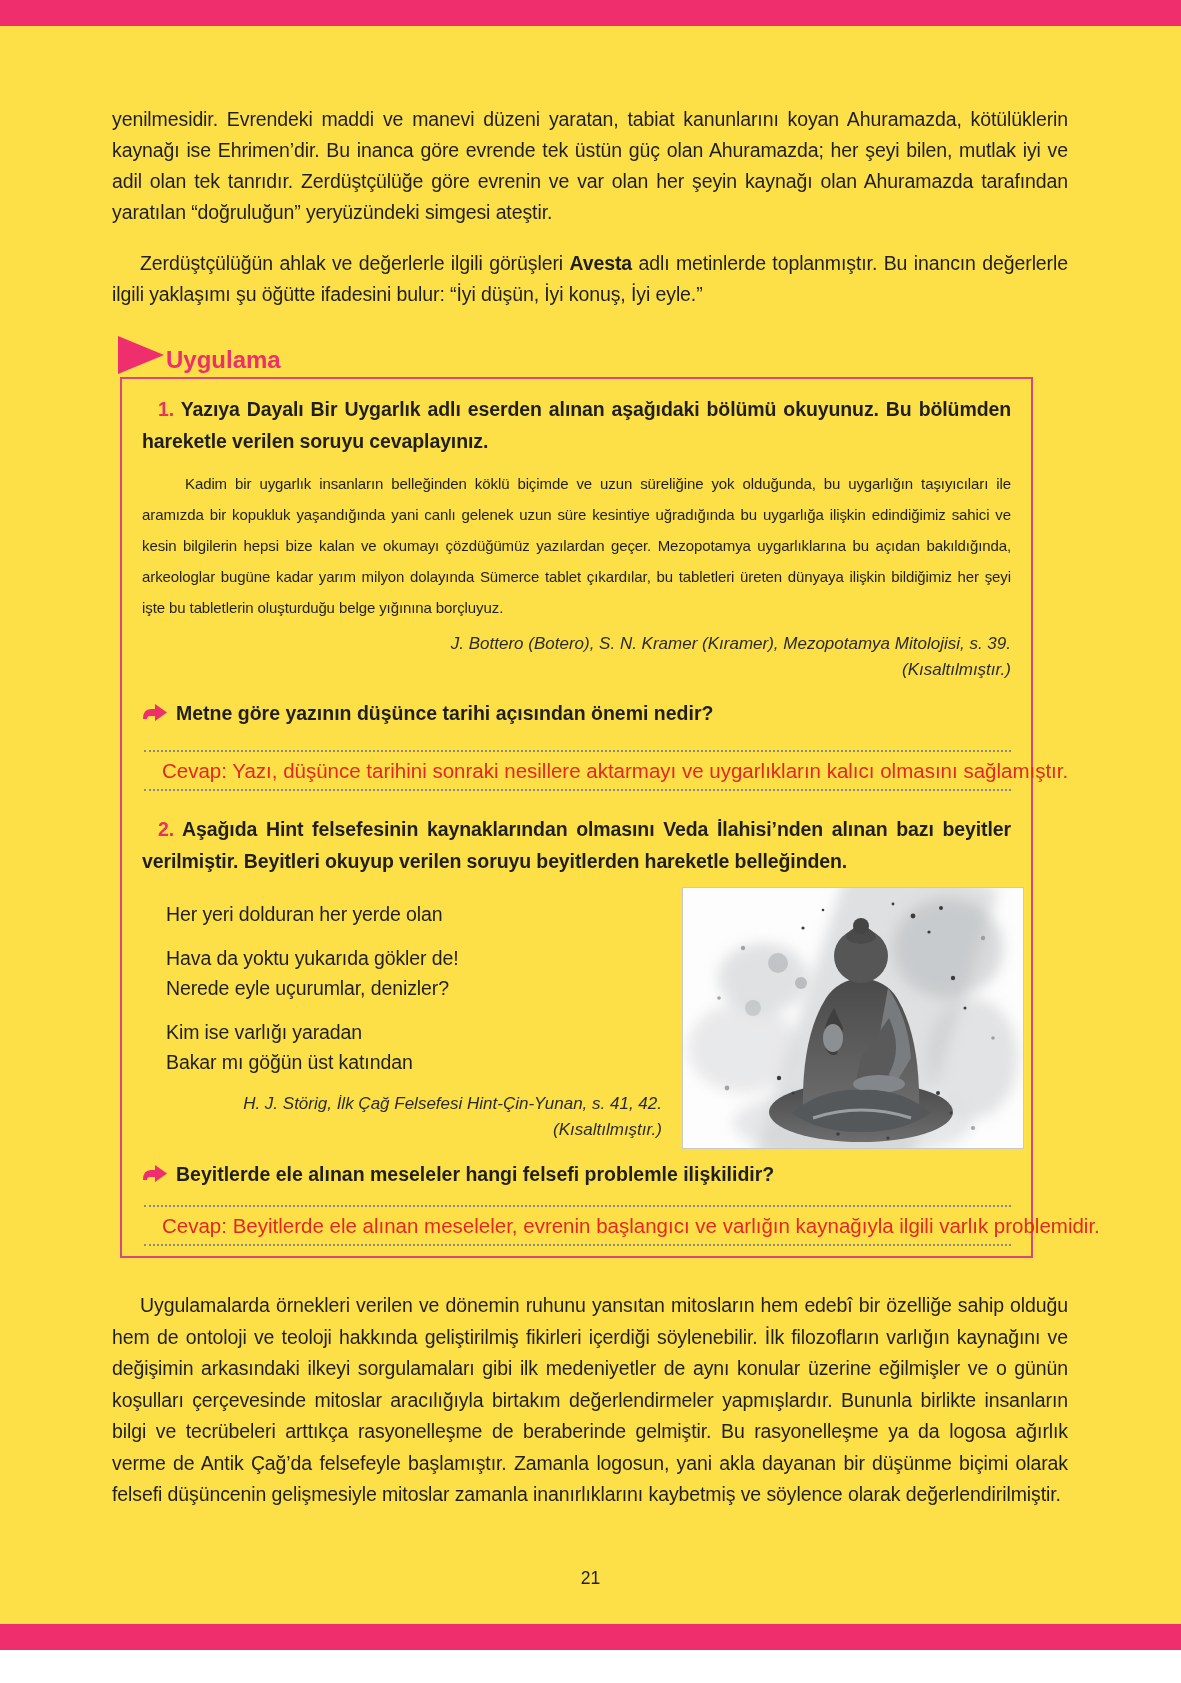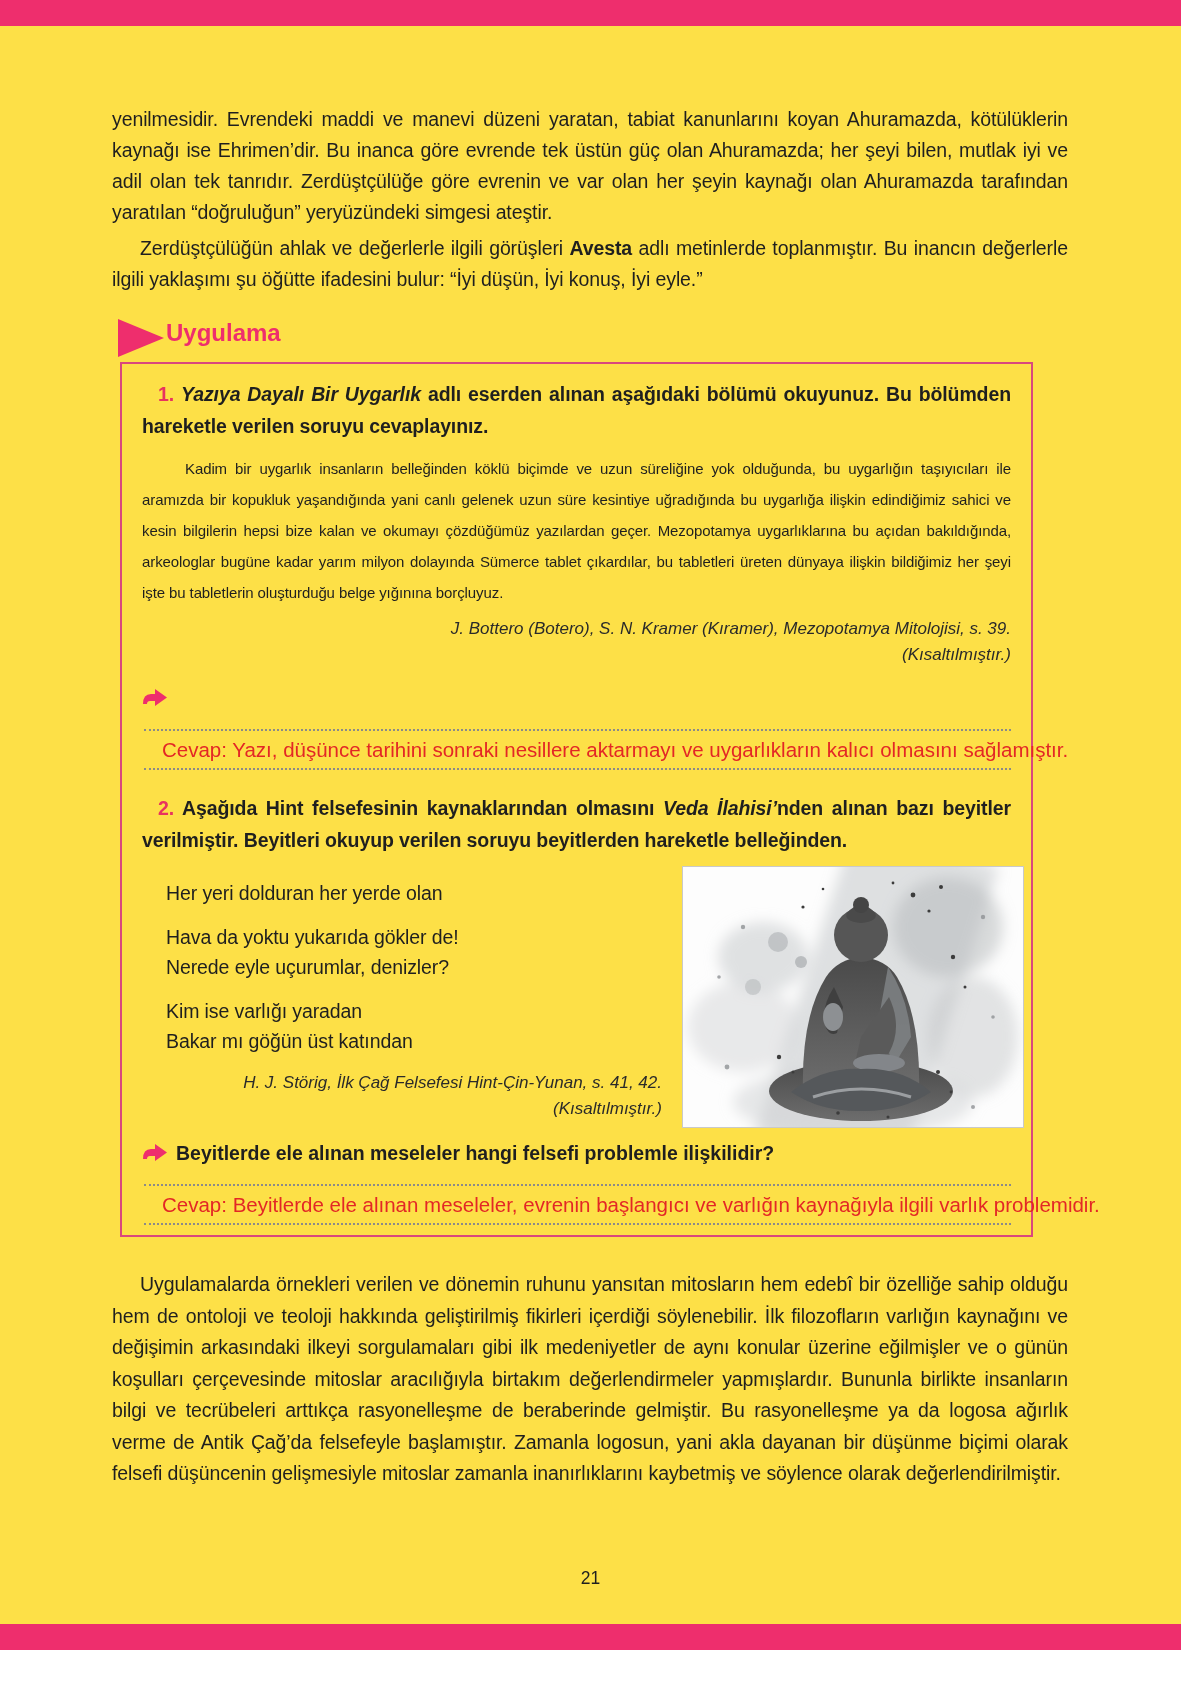--- a/index.html
+++ b/index.html
@@ -13,26 +13,26 @@
   }
   .band{position:absolute;left:0;width:1181px;height:26px;background:#ee2e6d;}
   .band-top{top:0;}
   .band-bottom{bottom:0;}
   .content{position:absolute;left:112px;top:104px;width:956px;}
   p{margin:0;}
   .body-par{
     font-size:19.5px;line-height:31px;text-align:justify;letter-spacing:-0.1px;
   }
   .indent{text-indent:28px;}
-  .par2{margin-top:5px;}
+  .par2{margin-top:20px;}
   .b{font-weight:bold;}
-  .i{font-style:italic;}
+  .i{}
 
   
-  .uyg-header{margin-top:24px;margin-left:6px;display:flex;align-items:flex-start;height:40px;}
+  .uyg-header{margin-top:24px;margin-left:6px;display:flex;align-items:flex-end;height:40px;}
   .uyg-tri{
     width:46px;height:38px;background:#ee2e6d;
     clip-path:polygon(0 0, 100% 50%, 0 100%);
   }
   .uyg-title{color:#ee2e6d;font-weight:bold;font-size:24px;margin-left:2px;letter-spacing:0;}
 
   
   .exbox{
     margin-left:8px;margin-top:3px;width:869px;
     border:2px solid #d9487d;
@@ -108,20 +108,21 @@
 
       <div class="citation">
         <div>J. Bottero (Botero), S. N. Kramer (Kıramer), Mezopotamya Mitolojisi, s. 39.</div>
         <div>(Kısaltılmıştır.)</div>
       </div>
 
       <div class="question">
         <svg class="q-arrow" width="26" height="19" viewBox="0 0 26 19">
           <path d="M1 16 Q1 6 9 6 L13 6 L13 1 L25 9.5 L13 18 L13 13 L8 13 Q5 13 5 16 Z" fill="#ee2e6d"></path>
         </svg>
+        <span>Metne göre yazının düşünce tarihi açısından önemi nedir?</span>
       </div>
 
       <div class="answer">
         <div class="answer-text">Cevap: Yazı, düşünce tarihini sonraki nesillere aktarmayı ve uygarlıkların kalıcı olmasını sağlamıştır.</div>
       </div>
 
       <p class="ex-heading ex2-heading"><span class="ex-num">2.</span> <span>Aşağıda Hint felsefesinin kaynaklarından olmasını </span><span class="i">Veda İlahisi’</span><span>nden alınan bazı beyitler verilmiştir. Beyitleri okuyup verilen soruyu beyitlerden hareketle belleğinden.</span></p>
 
       <div class="verses-row">
 

